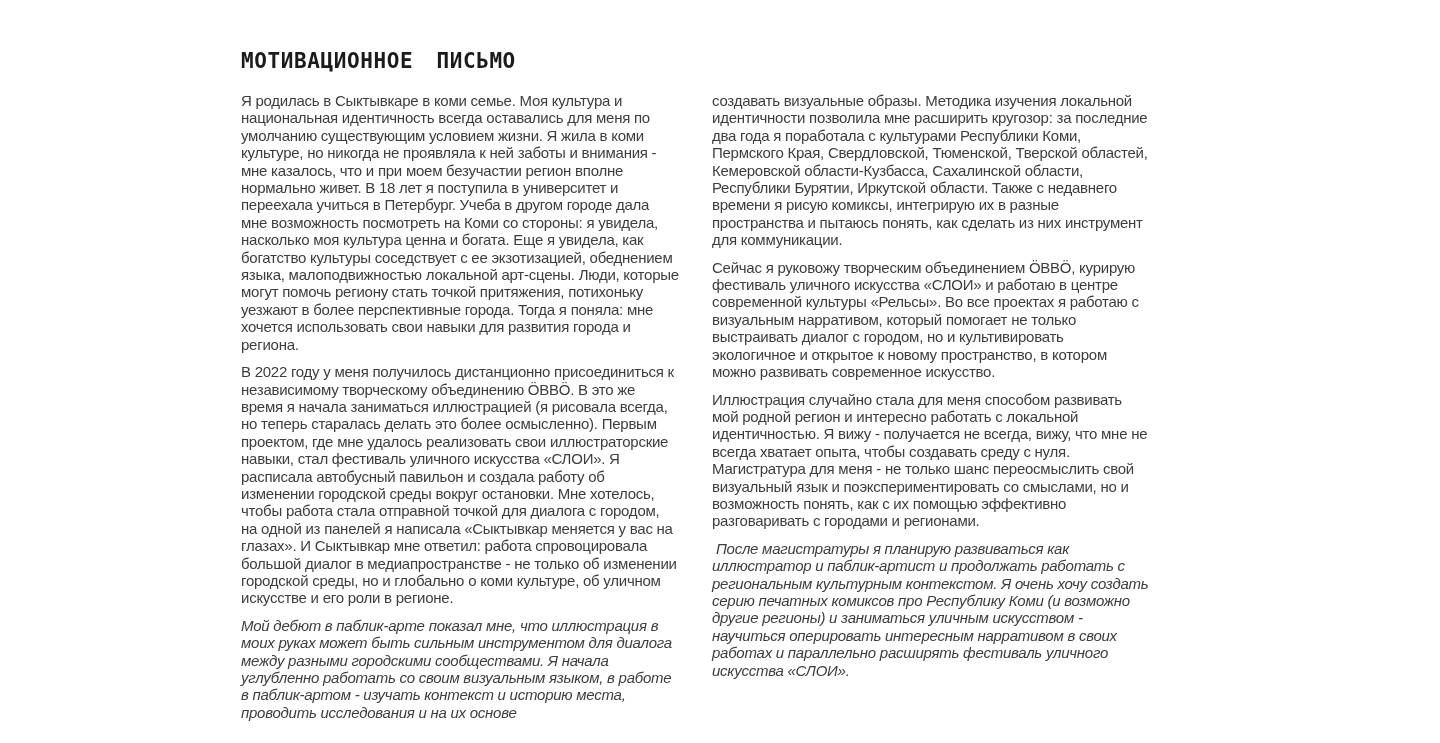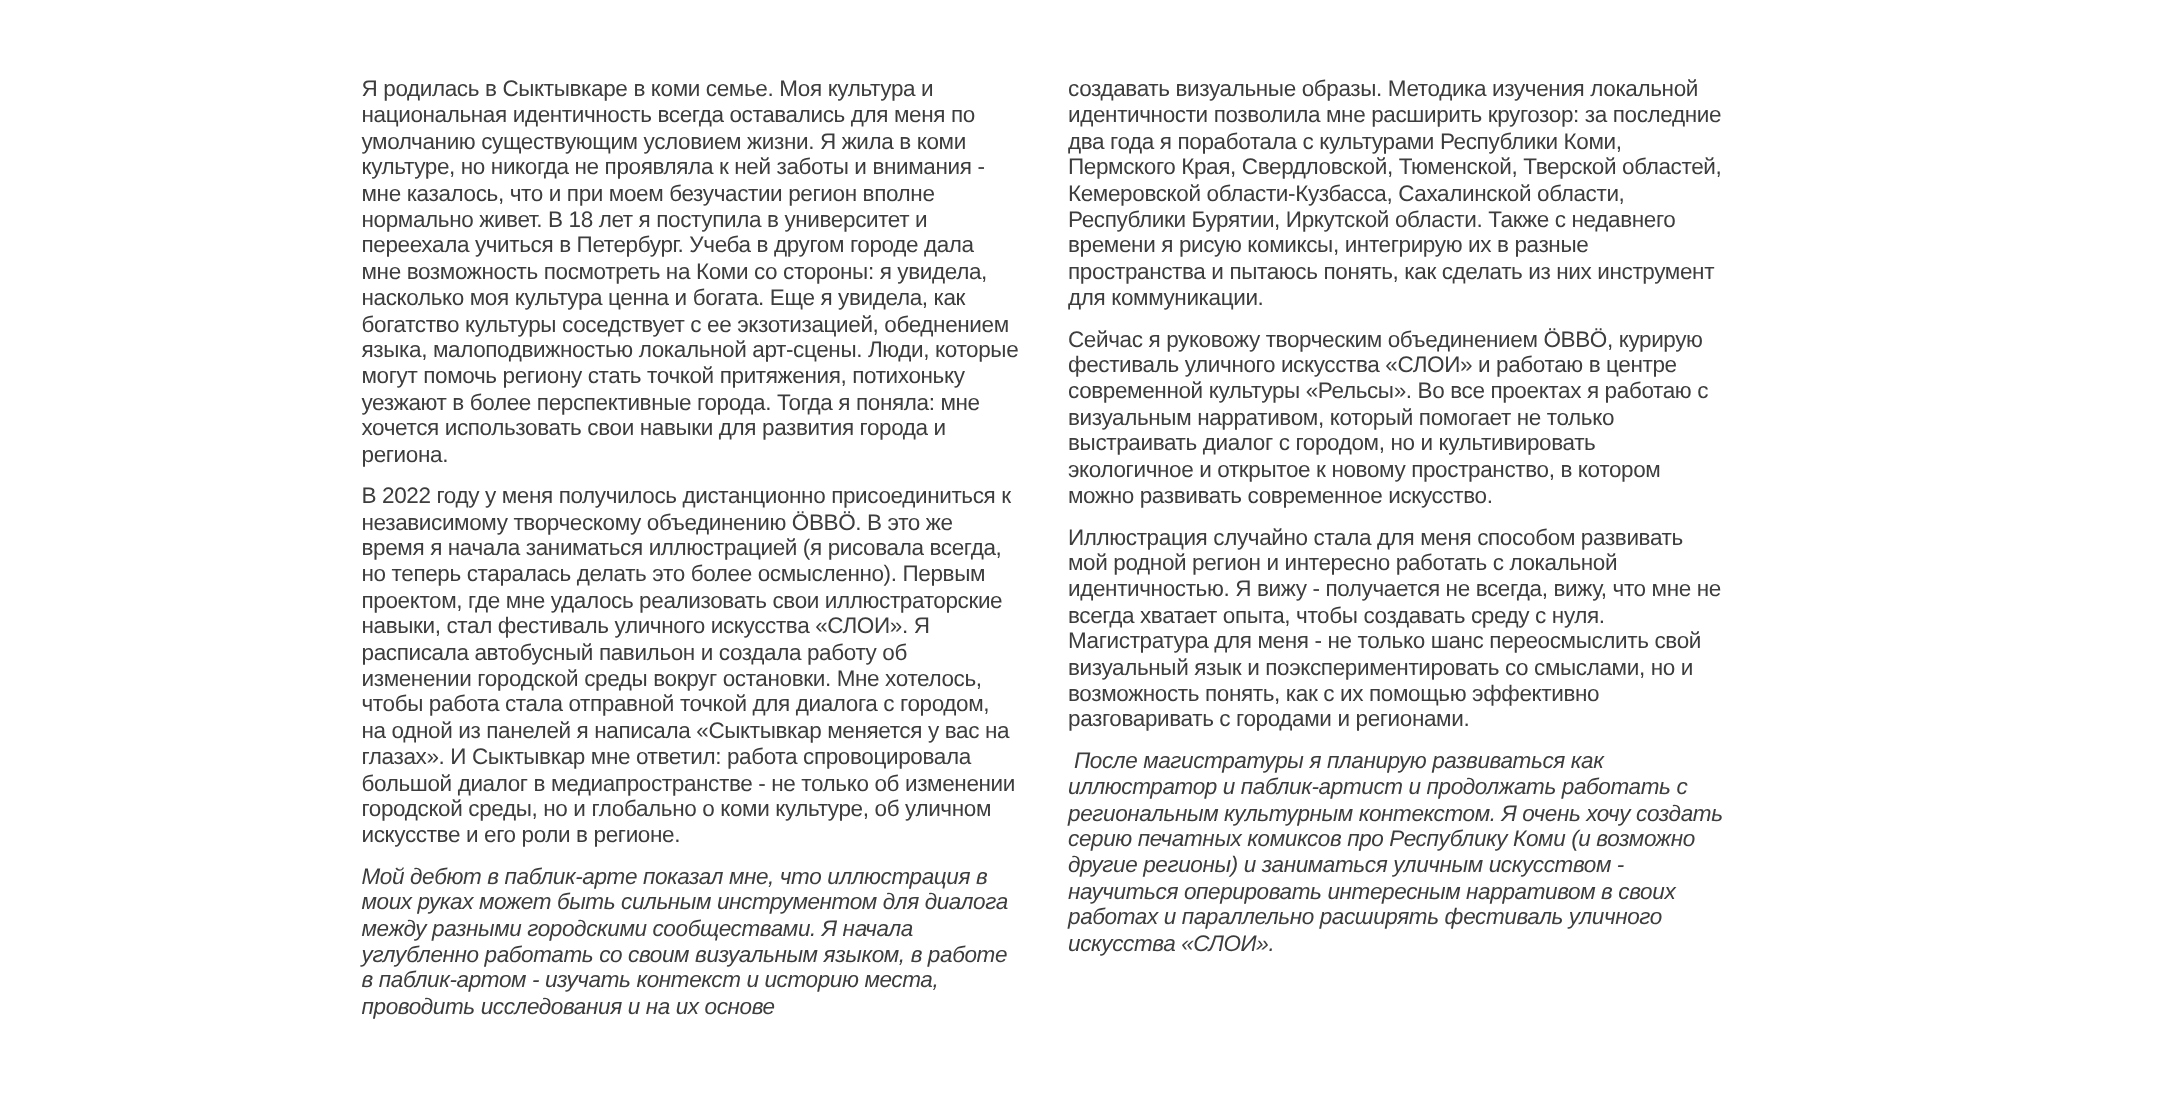--- a/index.html
+++ b/index.html
@@ -47,20 +47,21 @@
   }
   .col p:last-child {
     margin-bottom: 0;
     font-style: italic;
   }
 </style>
 </head>
 <body>
 
 <div class="sheet">
+  <h1 class="doc-title">МОТИВАЦИОННОЕ ПИСЬМО</h1>
 
   <div class="columns">
 
     <div class="col">
       <p>Я родилась в Сыктывкаре в коми семье. Моя культура и национальная идентичность всегда оставались для меня по умолчанию существующим условием жизни. Я жила в коми культуре, но никогда не проявляла к ней заботы и внимания - мне казалось, что и при моем безучастии регион вполне нормально живет. В 18 лет я поступила в университет и переехала учиться в Петербург. Учеба в другом городе дала мне возможность посмотреть на Коми со стороны: я увидела, насколько моя культура ценна и богата. Еще я увидела, как богатство культуры соседствует с ее экзотизацией, обеднением языка, малоподвижностью локальной арт-сцены. Люди, которые могут помочь региону стать точкой притяжения, потихоньку уезжают в более перспективные города. Тогда я поняла: мне хочется использовать свои навыки для развития города и региона.</p>
       <p>В 2022 году у меня получилось дистанционно присоединиться к независимому творческому объединению ÖВВÖ. В это же время я начала заниматься иллюстрацией (я рисовала всегда, но теперь старалась делать это более осмысленно). Первым проектом, где мне удалось реализовать свои иллюстраторские навыки, стал фестиваль уличного искусства «СЛОИ». Я расписала автобусный павильон и создала работу об изменении городской среды вокруг остановки. Мне хотелось, чтобы работа стала отправной точкой для диалога с городом, на одной из панелей я написала «Сыктывкар меняется у вас на глазах». И Сыктывкар мне ответил: работа спровоцировала большой диалог в медиапространстве - не только об изменении городской среды, но и глобально о коми культуре, об уличном искусстве и его роли в регионе.</p>
       <p>Мой дебют в паблик-арте показал мне, что иллюстрация в моих руках может быть сильным инструментом для диалога между разными городскими сообществами. Я начала углубленно работать со своим визуальным языком, в работе в паблик-артом - изучать контекст и историю места, проводить исследования и на их основе</p>
     </div>
 
     <div class="col">

